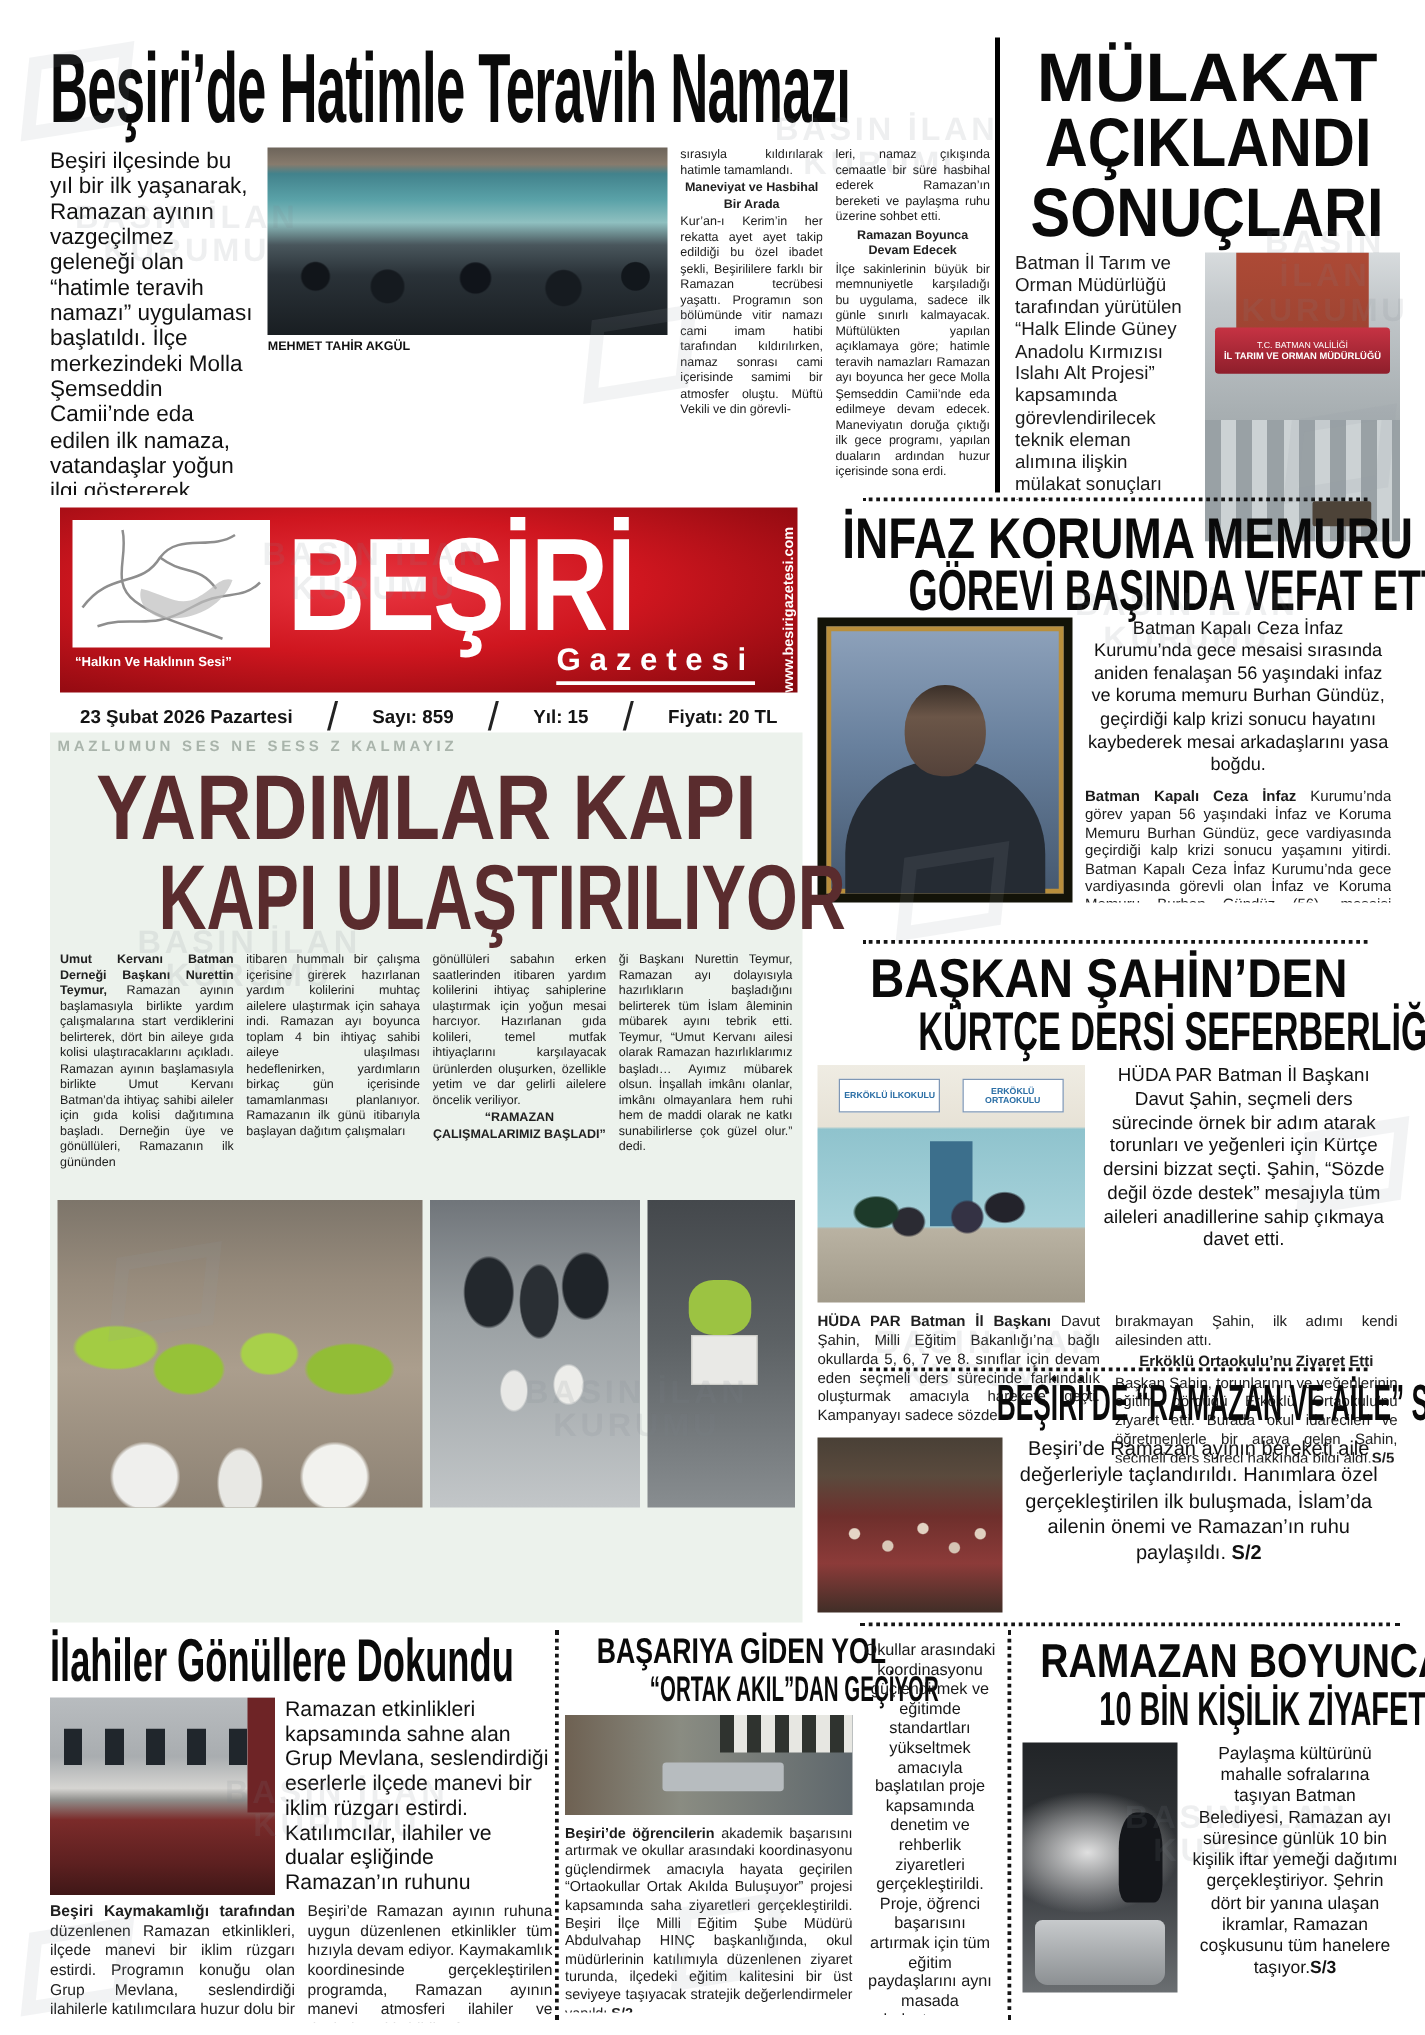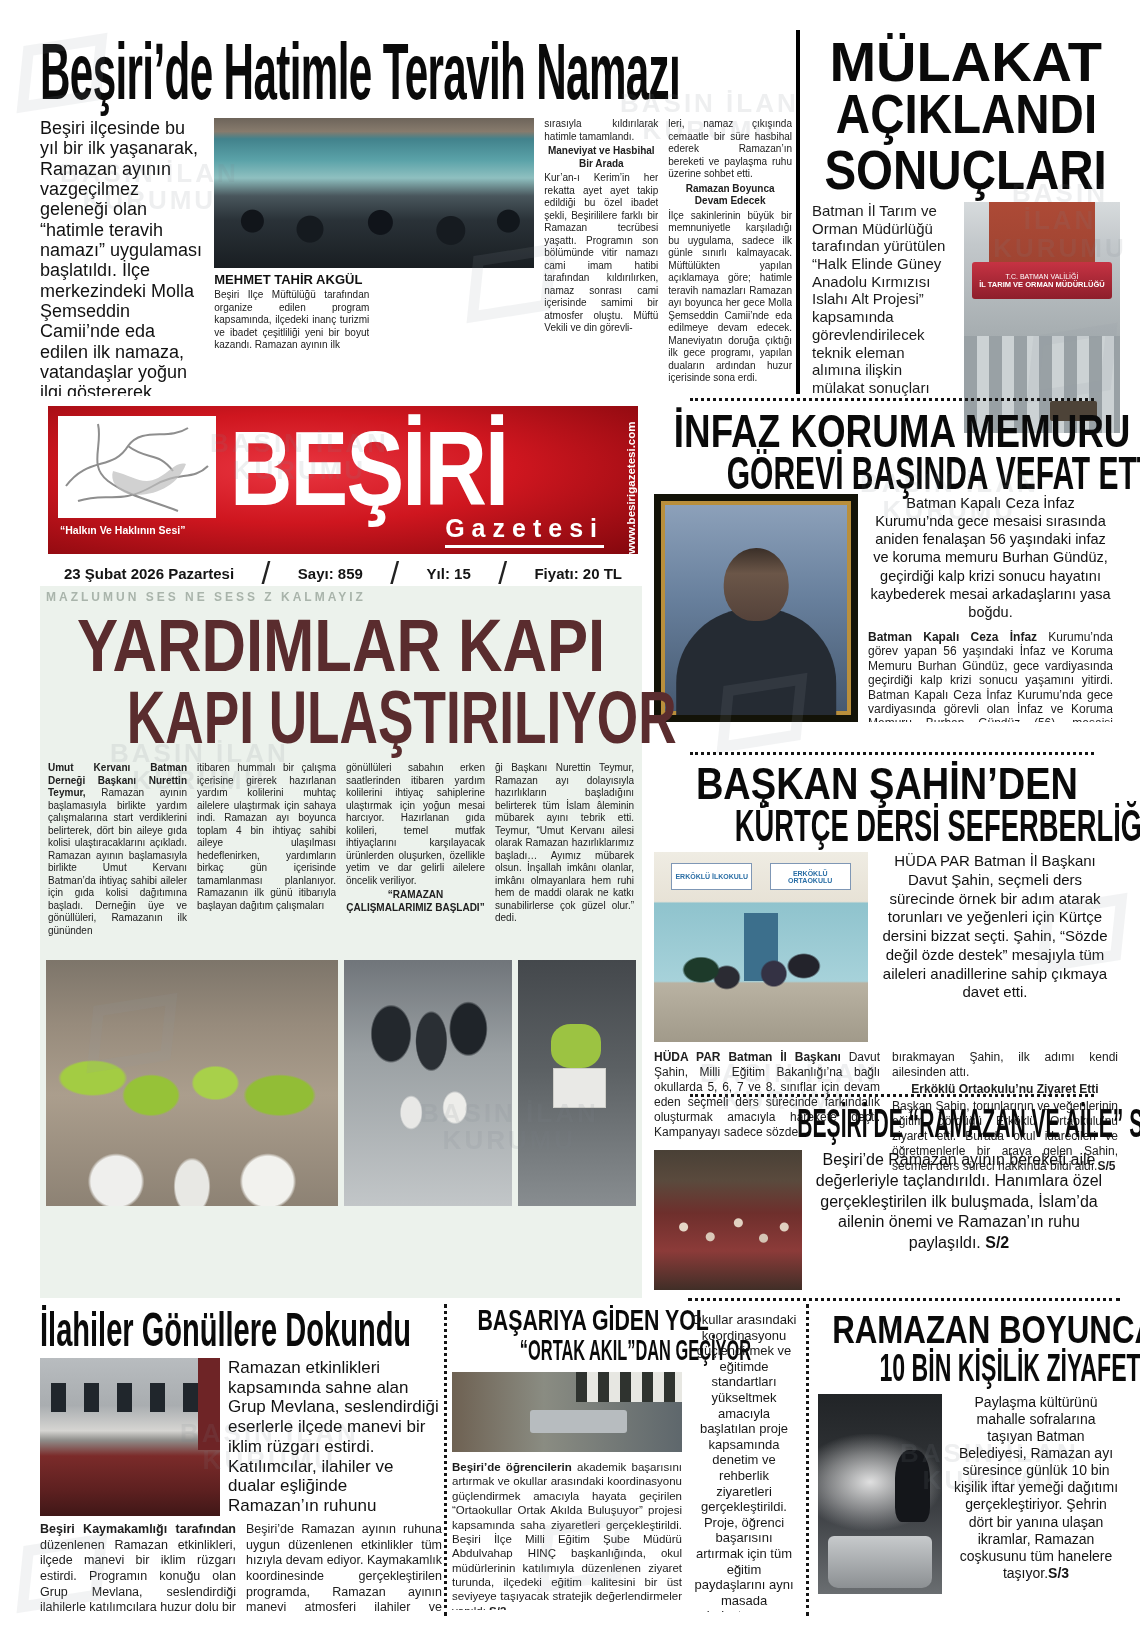--- a/index.html
+++ b/index.html
@@ -9,21 +9,21 @@
     background: #ffffff; overflow: hidden;
     font-family: "Liberation Sans", sans-serif; color: #1b1b1b;
   }
   .sec { position: absolute; }
   .cond { display:inline-block; white-space:nowrap; font-weight:800; color:#0a0a0a; transform-origin:left top; }
   .cond.c { transform-origin:center top; }
   .hrow { overflow:visible; }
   .hrow.c { text-align:center; }
   .bcol { font-size:10px; line-height:1.25; text-align:justify; color:#202020; overflow:hidden; }
   .subhead { font-weight:700; text-align:center; margin:2px 0; }
-  .byline { font-weight:700; font-size:13px; color:#101010; }
+  .byline { font-weight:700; font-size:10px; color:#101010; }
   .b { font-weight:700; }
   .ph { position:relative; overflow:hidden; background:#98a0a4; flex:none; }
   .ph > div { position:absolute; }
   .dot-h { position:absolute; height:0; border-top:3.5px dotted #151515; }
   .dot-v { position:absolute; width:0; border-left:3.5px dotted #151515; }
   
   .banner { position:relative; height:148px; background: radial-gradient(ellipse at 42% 42%, #e93540 0%, #cf161f 45%, #a00d14 78%, #83070d 100%); }
   .strip { height:44px; display:flex; align-items:center; justify-content:space-between; padding:0 16px; border-bottom:5px solid #0d0d0d; background:#fff; font-weight:700; font-size:15px; color:#141414; }
   .slash { font-size:32px; font-weight:400; color:#222; }
   
@@ -48,21 +48,20 @@
           <div style="left:0; right:0; bottom:0; height:45%;
             background:
               radial-gradient(circle at 12% 30%, #11151a 11px, transparent 12px),
               radial-gradient(circle at 30% 42%, #151a1f 13px, transparent 14px),
               radial-gradient(circle at 52% 32%, #10141a 12px, transparent 13px),
               radial-gradient(circle at 74% 44%, #161b20 14px, transparent 15px),
               radial-gradient(circle at 92% 30%, #12171c 11px, transparent 12px);"></div>
         </div>
         <div class="byline" style="margin:4px 0 2px;">MEHMET TAHİR AKGÜL</div>
         <div style="display:flex; gap:10px;">
-          <div class="bcol" style="width:155px; height:104px;">Beşiri İlçe Müftülüğü tarafından organize edilen program kapsamında, ilçedeki inanç turizmi ve ibadet çeşitliliği yeni bir boyut kazandı. Ramazan ayının ilk</div>
         </div>
       </div>
       <div class="bcol" style="width:118px; height:280px;">
         <span>sırasıyla kıldırılarak hatimle tamamlandı.</span>
         <div class="subhead">Maneviyat ve Hasbihal Bir Arada</div>
         <span>Kur’an-ı Kerim’in her rekatta ayet ayet takip edildiği bu özel ibadet şekli, Beşirililere farklı bir Ramazan tecrübesi yaşattı. Programın son bölümünde vitir namazı cami imam hatibi tarafından kıldırılırken, namaz sonrası cami içerisinde samimi bir atmosfer oluştu. Müftü Vekili ve din görevli-</span>
       </div>
       <div class="bcol" style="width:128px; height:280px;">
         <span>leri, namaz çıkışında cemaatle bir süre hasbihal ederek Ramazan’ın bereketi ve paylaşma ruhu üzerine sohbet etti.</span>
         <div class="subhead">Ramazan Boyunca Devam Edecek</div>

